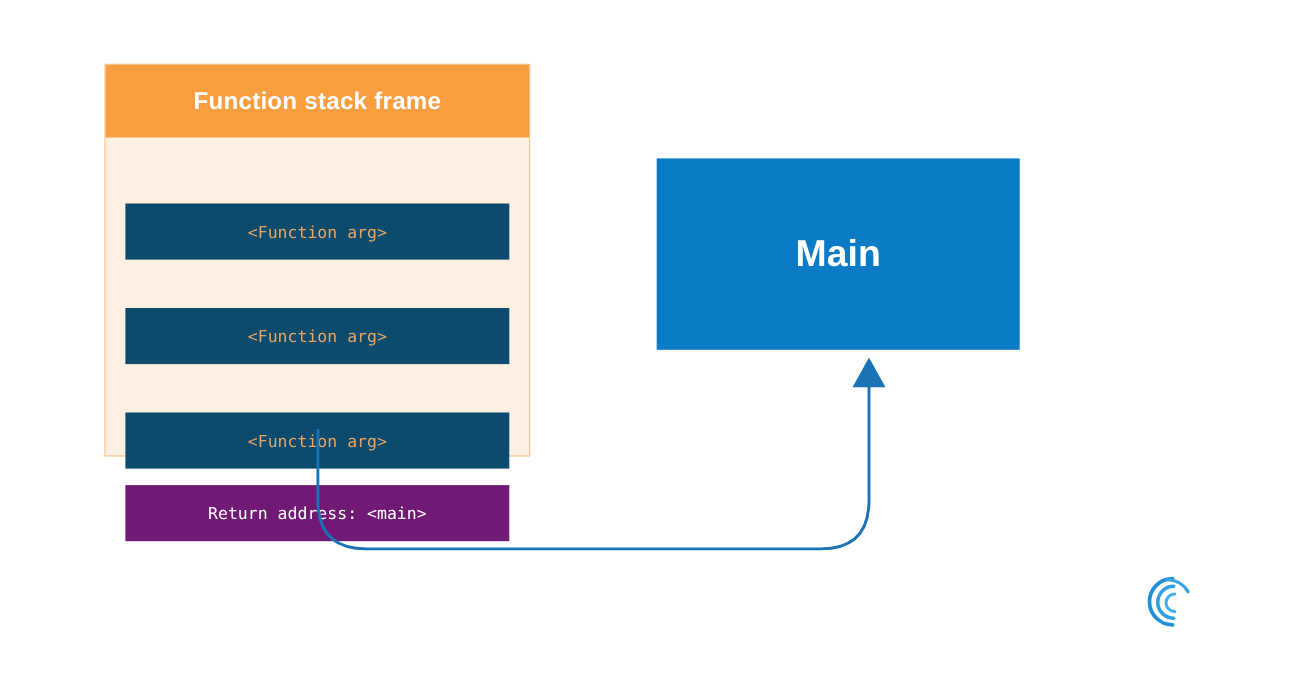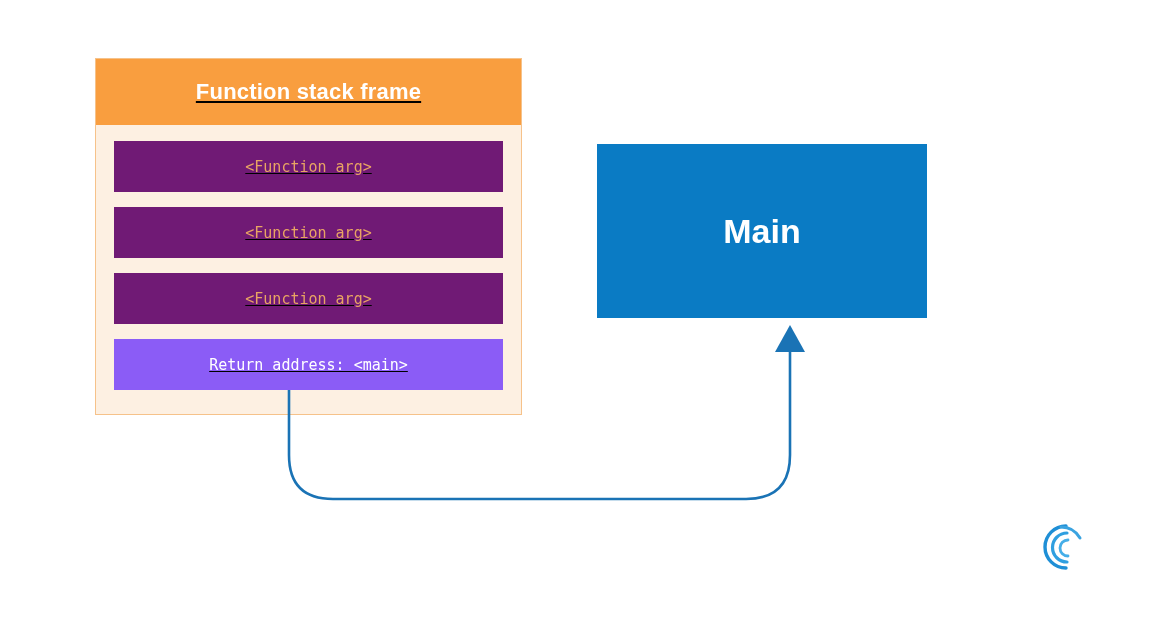--- a/index.html
+++ b/index.html
@@ -17,26 +17,25 @@
     height: 618px;
     background: #ffffff;
     overflow: hidden;
   }
 
   
   .stack-frame {
     position: absolute;
     left: 95px;
     top: 58px;
-    width: 427px;
+    width: 387px;
     height: 357px;
     box-sizing: border-box;
     background: #fdf0e2;
     border: 1px solid #f6c28a;
-    text-decoration: underline;
   }
   .frame-header {
     height: 66px;
     background: #f99e3f;
     color: #ffffff;
     font-size: 22px;
     font-weight: bold;
     display: flex;
     align-items: center;
     justify-content: center;
@@ -49,25 +48,26 @@
   .slot {
     height: 51px;
     margin-bottom: 15px;
     display: flex;
     align-items: center;
     justify-content: center;
     font-family: "DejaVu Sans Mono", monospace;
     font-size: 15px;
   }
   .slot-arg {
-    background: #701a75;
+    background: #0c4a6e;
     color: #e8a463;
+    margin-top: 44px;
   }
   .slot-return {
-    background: #8b5cf6;
+    background: #701a75;
     color: #ffffff;
     margin-bottom: 0;
   }
 
   
   .main-block {
     position: absolute;
     left: 597px;
     top: 144px;
     width: 330px;

